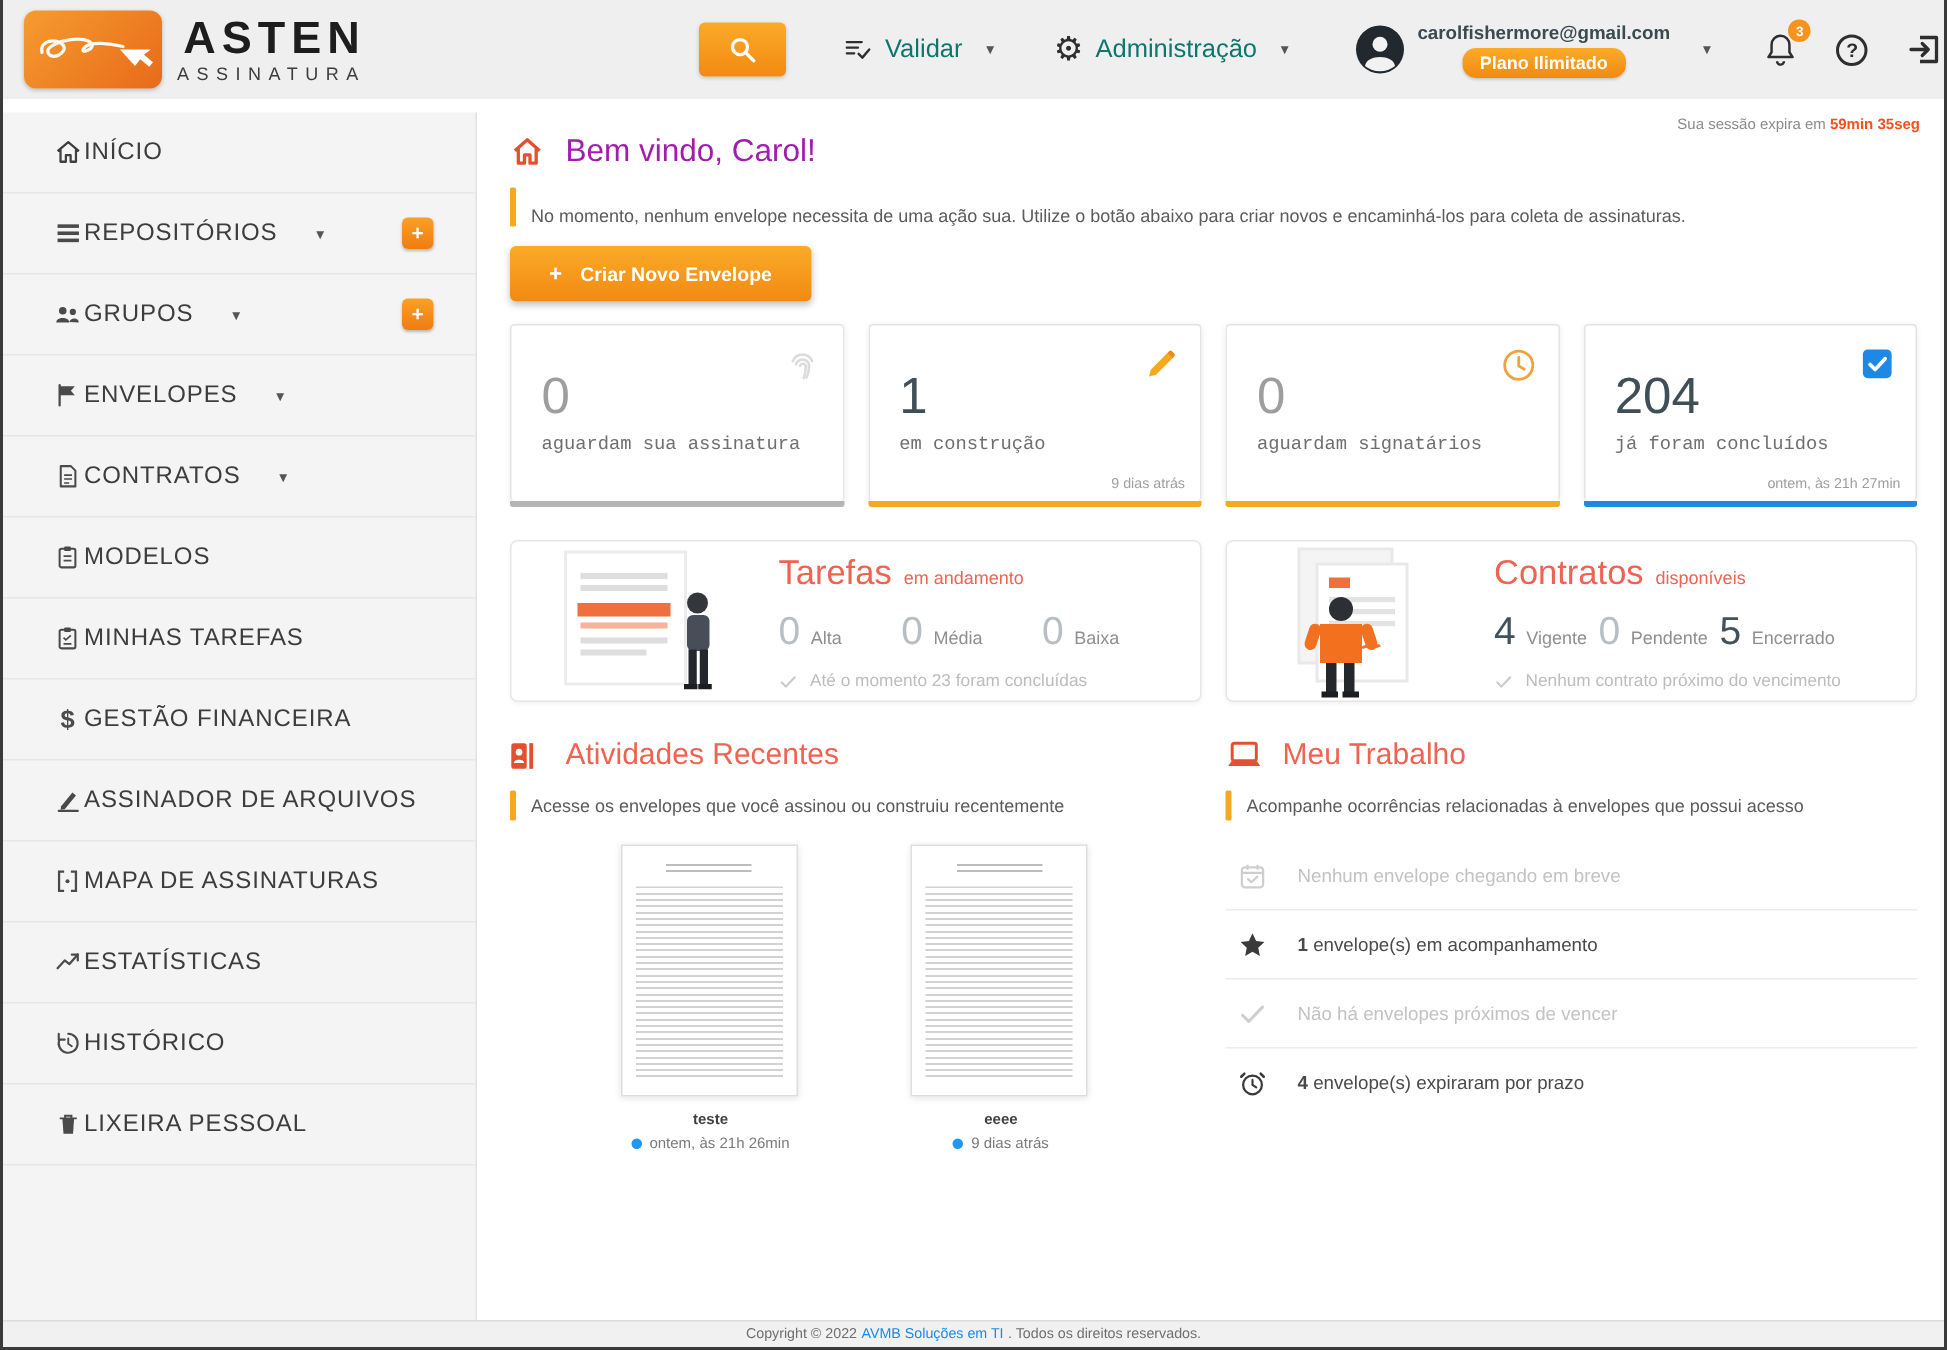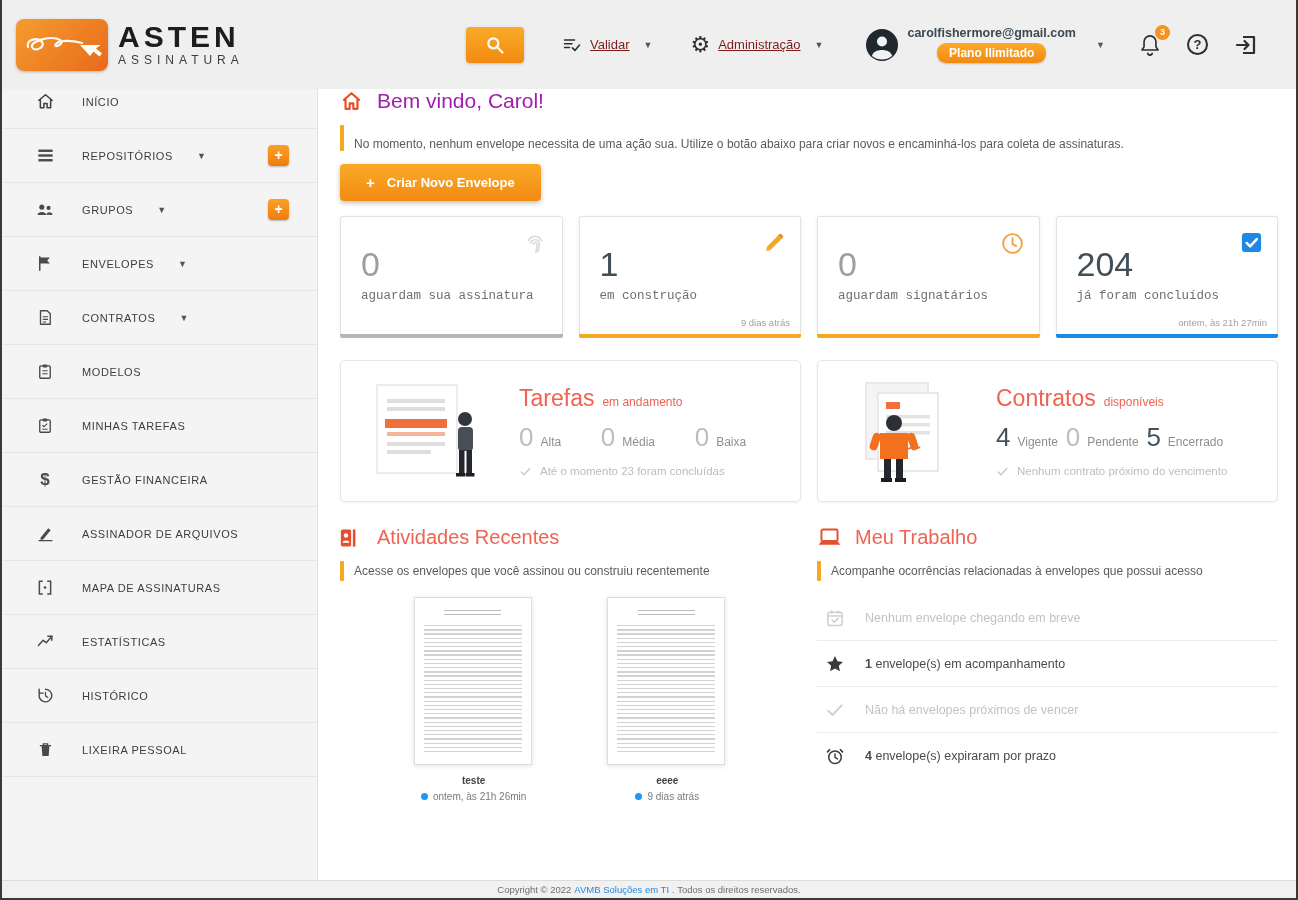--- a/index.html
+++ b/index.html
@@ -4,40 +4,40 @@
 <style>
   * { margin:0; padding:0; box-sizing:border-box; }
   html,body { width:1298px; height:900px; }
   body {
     font-family:"Liberation Sans", sans-serif;
     background:#ffffff; position:relative; overflow:hidden;
     border-left:2px solid #3a3a3a; border-right:2px solid #3a3a3a; border-bottom:2px solid #3a3a3a;
   }
   
   .header {
-    position:absolute; top:0; left:0; right:0; height:89px;
-    background:#efefef; display:flex; align-items:center; z-index:5;
+    position:absolute; top:0; left:0; right:0; height:66px;
+    background:#efefef; display:flex; align-items:center; z-index:5;text-align:right;
   }
   .logo-wrap { display:flex; align-items:center; gap:10px; margin-left:14px; width:300px; }
   .logo-box {
     width:92px; height:52px; border-radius:8px;
     background:linear-gradient(135deg,#f59c2f,#e86a1a);
     position:relative; box-shadow:0 1px 3px rgba(0,0,0,.25);
   }
   .logo-box svg { position:absolute; left:6px; top:8px; }
   .logo-text .brand { font-size:30px; font-weight:bold; color:#1d1d1d; letter-spacing:4px; line-height:30px; }
   .logo-text .sub { font-size:12px; color:#3c3c3c; letter-spacing:5px; margin-top:1px; }
   .search-btn {
     width:58px; height:36px; border:none; border-radius:4px; cursor:pointer;
     background:linear-gradient(180deg,#fbaa28,#f28a12);
     display:flex; align-items:center; justify-content:center; margin-left:150px;
     box-shadow:0 1px 3px rgba(0,0,0,.2);
   }
   .hdr-group { display:flex; align-items:center; gap:8px; margin-left:38px; cursor:pointer; }
-  .hdr-group .lbl { font-size:13px; color:#7f1d1d;text-decoration:underline; }
+  .hdr-group .lbl { font-size:17px; color:#0f766e; }
   .caret { font-size:9px; color:#555; margin-left:6px; }
   .gear-glyph { font-size:22px; color:#2e2e2e; line-height:22px; }
   .account { display:flex; align-items:center; margin-left:42px; cursor:pointer; }
   .avatar { width:34px; height:34px; }
   .acct-text { display:flex; flex-direction:column; align-items:center; margin-left:8px; }
   .email { font-size:12.5px; font-weight:bold; color:#3a4a52; }
   .plan-badge {
     margin-top:3px; font-size:12px; font-weight:bold; color:#fff;
     background:linear-gradient(180deg,#fbaa28,#f28a12);
     padding:3px 12px; border-radius:9px; box-shadow:0 1px 2px rgba(0,0,0,.2);
@@ -58,21 +58,21 @@
   .sidebar {
     position:absolute; top:75px; left:0; bottom:0; width:316px;
     background:#f4f4f4; border-right:1px solid #e2e2e2;
   }
   .side-item {
     height:54px; display:flex; align-items:center; padding:0 30px 0 32px;
     border-bottom:1px solid #e6e6e6; cursor:pointer; position:relative;
   }
   .side-item .icon { width:22px; display:flex; justify-content:center; }
   .side-item .s-label {
-    margin-left:26px; font-size:11px; letter-spacing:.6px; color:#3d3d3d; text-transform:uppercase;
+    font-size:16px; letter-spacing:.6px; color:#3d3d3d; text-transform:uppercase;
   }
   .side-item .caret { margin-left:24px; }
   .add-btn {
     position:absolute; right:28px; width:21px; height:21px; border:none; border-radius:4px;
     background:linear-gradient(180deg,#fba026,#ef7c10); color:#fff; font-size:14px; font-weight:bold;
     line-height:19px; cursor:pointer; box-shadow:0 1px 2px rgba(0,0,0,.25);
   }
   .dollar-glyph { font-size:17px; color:#4a4a4a; font-weight:bold; }
   
   .main { position:absolute; top:75px; left:316px; right:0; bottom:18px; background:#fff; padding:0 18px 0 22px; }
@@ -103,21 +103,21 @@
   .stat-card.acc-amber::after { background:#f6a821; }
   .stat-card.acc-blue::after  { background:#1e88e5; }
   .stat-value { font-size:34px; color:#9e9e9e; margin-top:14px; font-weight:normal; line-height:34px; }
   .stat-value.dark { color:#3f4e57; }
   .stat-label { font-size:12.5px; color:#6f6f6f; margin-top:8px;font-family:Liberation Mono, monospace; }
   .stat-icon { position:absolute; top:14px; right:14px; }
   .stat-ts { position:absolute; right:10px; bottom:6px; font-size:9.5px; color:#9e9e9e; }
   
   .wide-cards { display:flex; gap:16px; margin-top:26px; }
   .wide-card {
-    flex:1; height:142px; border:1px solid #e6e6e6; border-radius:5px; background:#fff;
+    flex:1; height:108px; border:1px solid #e6e6e6; border-radius:5px; background:#fff;
     display:flex; align-items:center; box-shadow:0 1px 3px rgba(0,0,0,.05);
   }
   .illu { width:178px; flex:none; display:flex; justify-content:center; }
   .wc-body { flex:1; padding-right:34px; }
   .wc-title { font-size:23px; color:#ee6352; display:flex; align-items:baseline; gap:8px; }
   .wc-sub { font-size:12px; color:#ee6352; }
   .wc-stats { display:flex; justify-content:space-between; margin-top:10px; max-width:92%; }
   .wc-stat { display:flex; align-items:baseline; gap:7px; }
   .wc-stat .v { font-size:26px; color:#b8bfc4; }
   .wc-stat .v.dark { color:#42525c; }

